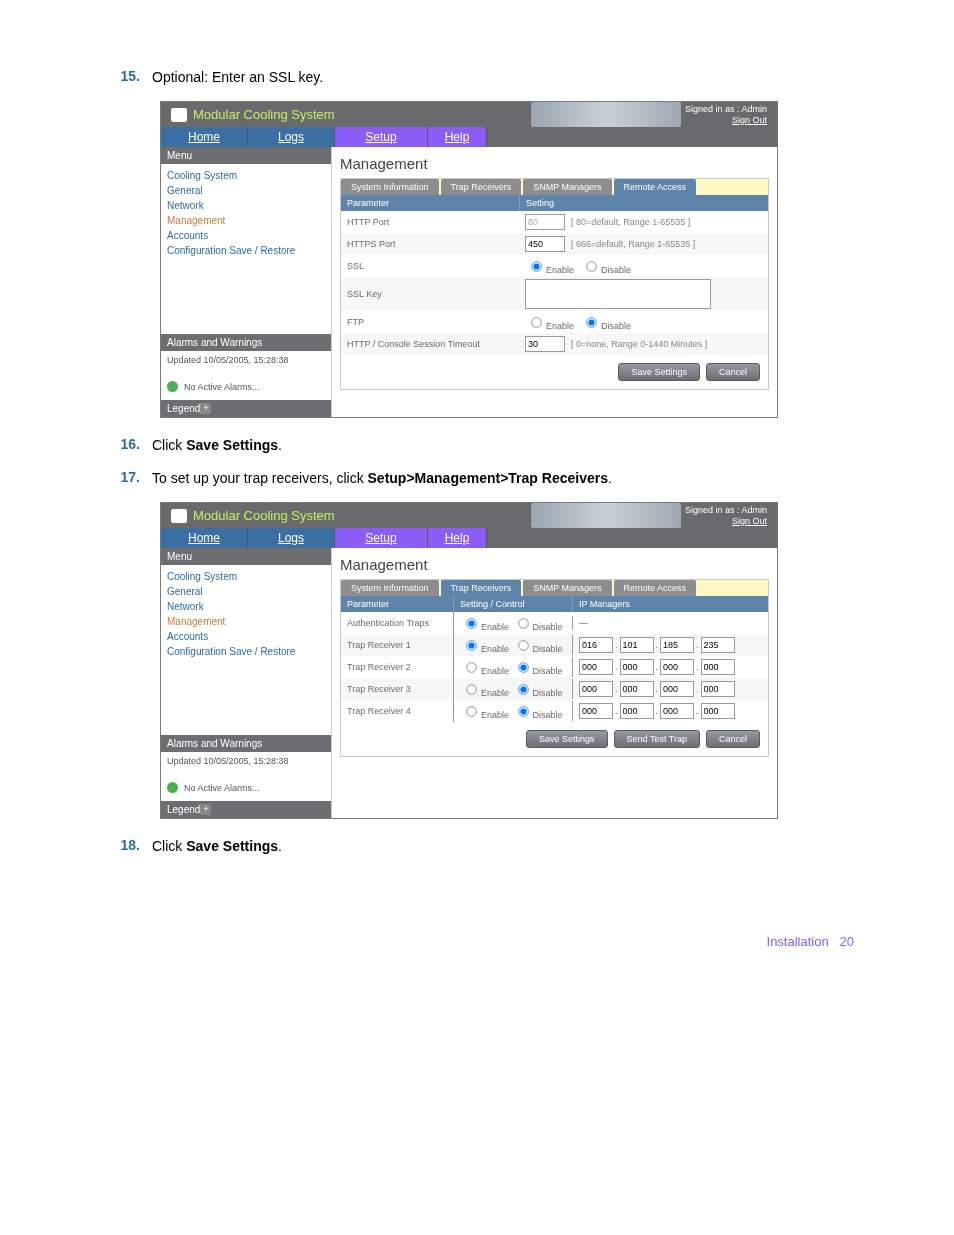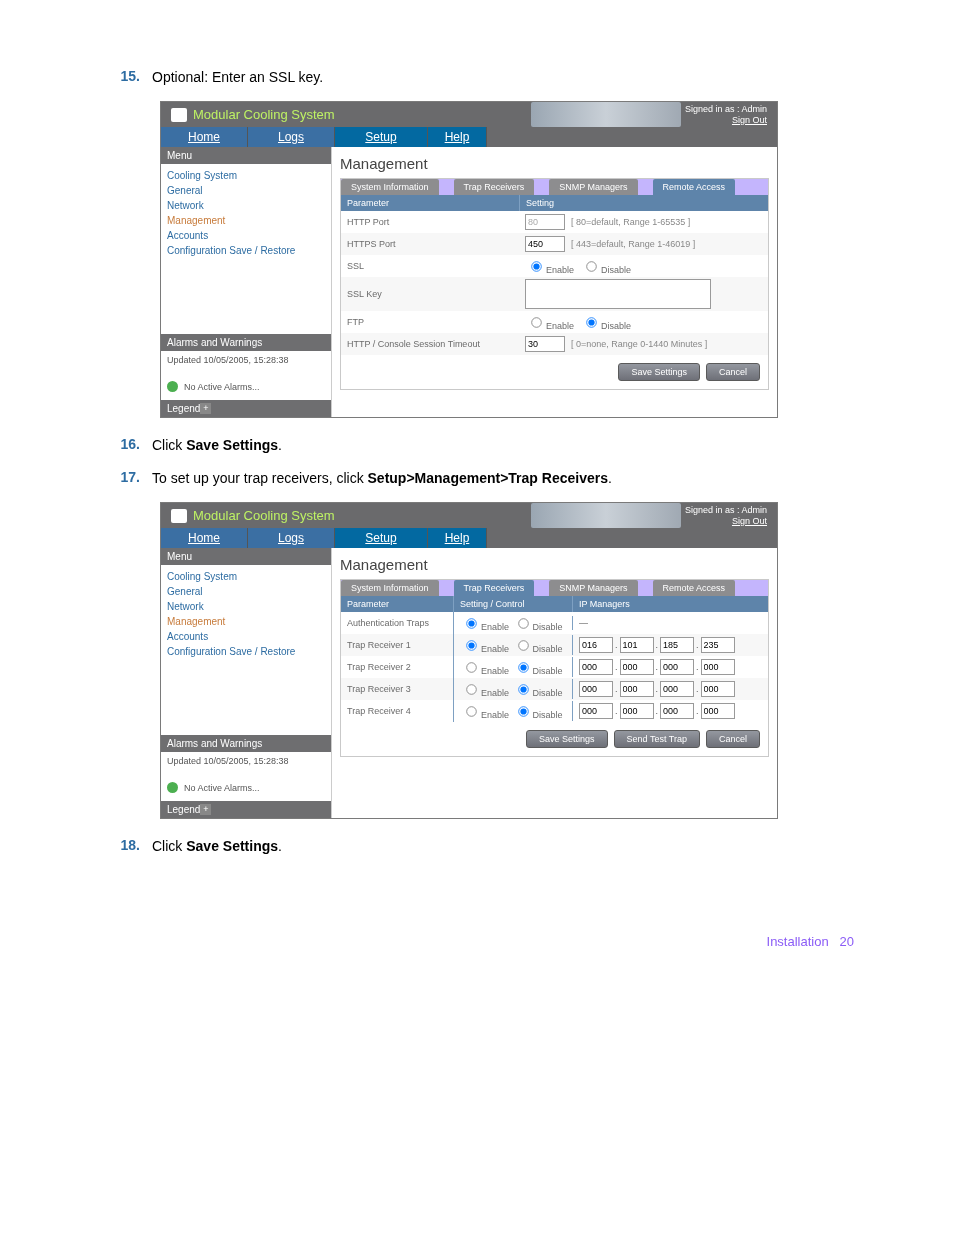--- a/index.html
+++ b/index.html
@@ -72,21 +72,21 @@
   }
   .ss-tab, .ss-tab-dark {
     color: #fff;
     font-size: 12px;
     padding: 3px 0;
     text-align: center;
     border-right: 1px solid #555;
     text-decoration: underline;
   }
   .ss-tab { background: #3b6fa3; width: 86px; }
-  .ss-tab-dark { background: #0369a1; width: 92px; }
+  .ss-tab-dark { background: #8b5cf6; width: 92px; }
   .ss-tabs .spacer { flex: 1; background: #6a6a6c; }
   .ss-body {
     display: flex;
   }
   .ss-left {
     width: 170px;
     background: #fff;
     border-right: 1px solid #ccc;
   }
   .ss-left-header, .ss-legend-header {
@@ -125,22 +125,22 @@
     font-size: 15px;
     color: #444;
     margin: 2px 0 6px 0;
   }
   .ss-panel {
     border: 1px solid #c9c9c9;
     background: #fff;
   }
   .ss-subtabs {
     display: flex;
-    gap: 15px;
-    background: #c4b5fd;
+    gap: 2px;
+    background: #fef9c3;
     padding: 0;
   }
   .ss-subtab {
     background: #8d8d8f;
     color: #fff;
     font-size: 9px;
     padding: 3px 10px;
     border-radius: 2px 2px 0 0;
   }
   .ss-subtab.active { background: #5e84aa; }
@@ -302,21 +302,21 @@
             <div class="lbl">HTTP Port</div>
             <div class="val">
               <input class="ss-input" style="color: rgb(170, 170, 170);" value="80">
               <span class="ss-hint">[ 80=default, Range 1-65535 ]</span>
             </div>
           </div>
           <div class="ss-row">
             <div class="lbl">HTTPS Port</div>
             <div class="val">
               <input class="ss-input" value="450" style="">
-              <span class="ss-hint">[ 443=default, Range 1-46019 ]</span>
+              <span class="ss-hint">[ 666=default, Range 1-65535 ]</span>
             </div>
           </div>
           <div class="ss-row">
             <div class="lbl">SSL</div>
             <div class="val">
               <label><input type="radio" class="ss-radio" name="ssl1" checked="" style=""><span>Enable</span></label>
               <label><input type="radio" class="ss-radio" name="ssl1" style=""><span>Disable</span></label>
             </div>
           </div>
           <div class="ss-row">

